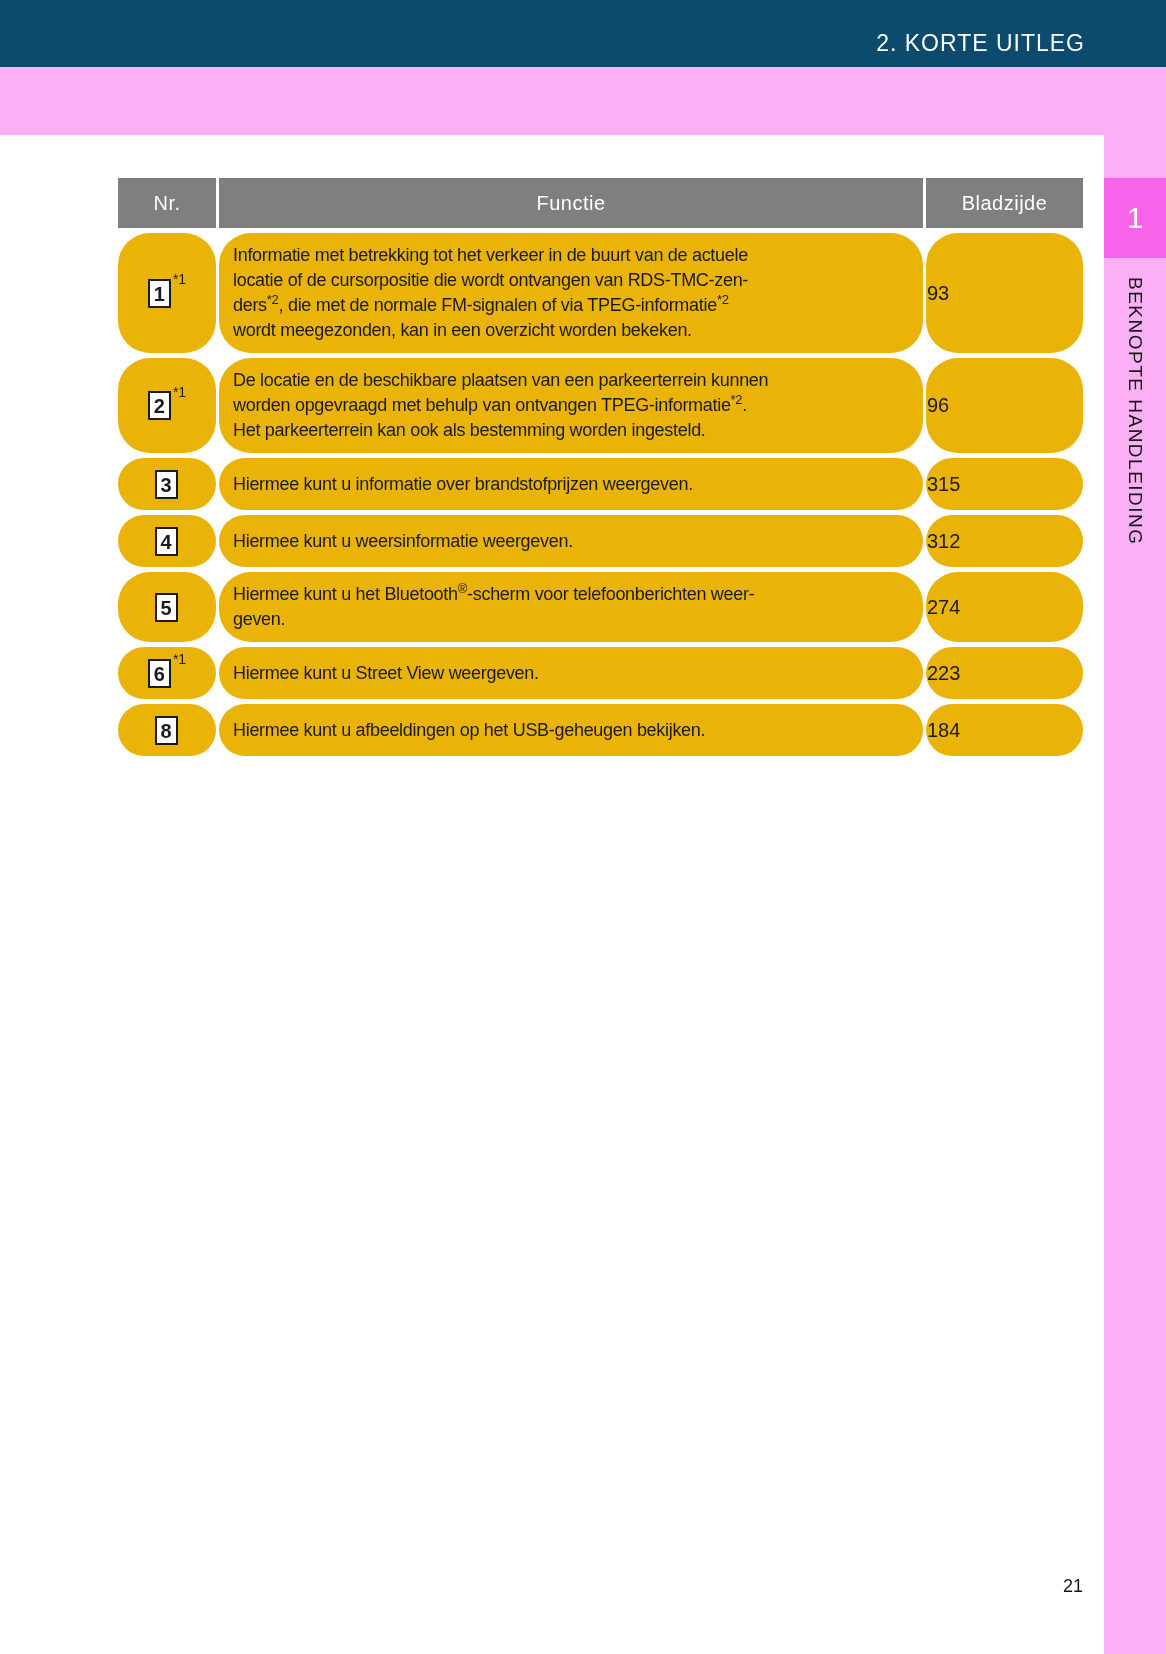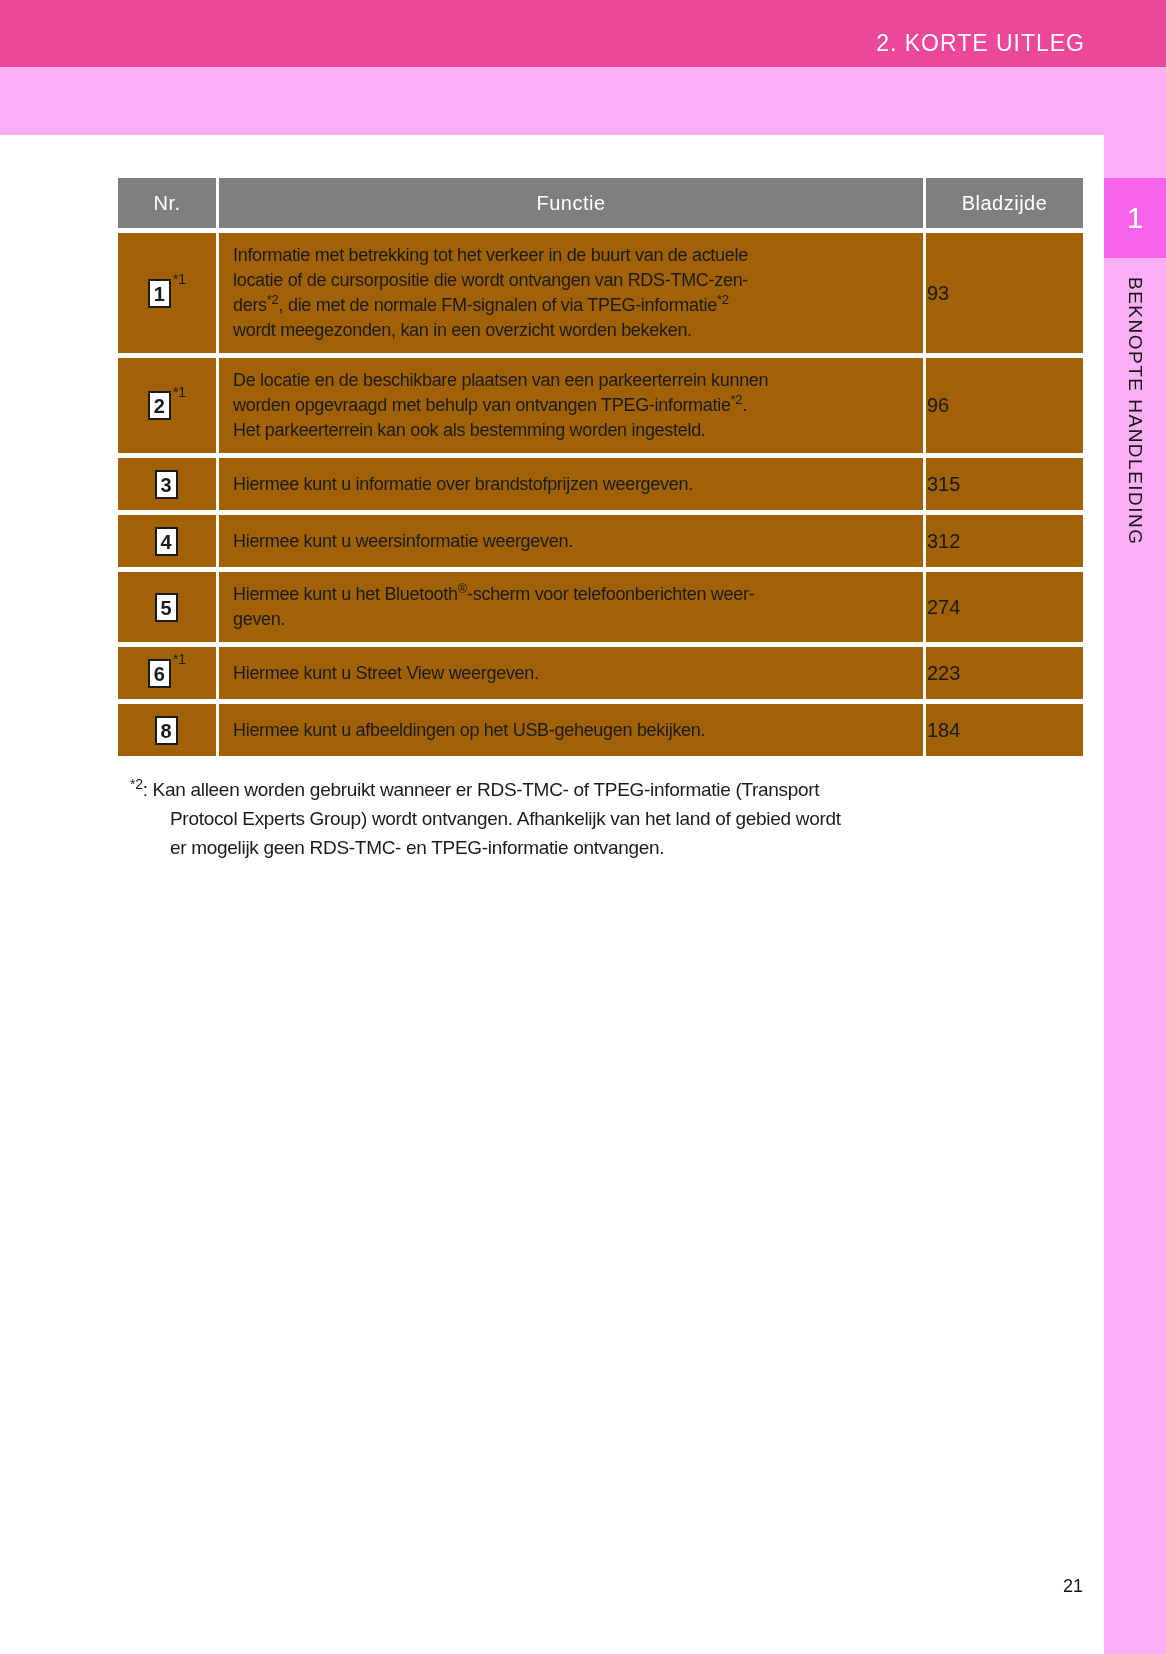--- a/index.html
+++ b/index.html
@@ -10,21 +10,21 @@
     background: #ffffff;
     font-family: "Liberation Sans", sans-serif;
     color: #1b1b1b;
     overflow: hidden;
   }
 
   
   .band-top {
     position: absolute; top: 0; left: 0;
     width: 1166px; height: 67px;
-    background: #ec4899;
+    background: #0c4a6e;
   }
   .header-title {
     position: absolute; top: 30px; right: 81px;
     font-size: 23px; line-height: 26px;
     letter-spacing: 1px;
     color: #ffffff;
   }
   .band-sub {
     position: absolute; top: 67px; left: 0;
     width: 1166px; height: 68px;
@@ -71,23 +71,24 @@
     background: #7f7f7f;
     color: #ffffff;
     font-weight: normal;
     font-size: 20px;
     letter-spacing: 0.5px;
     height: 50px;
     text-align: center;
     vertical-align: middle;
   }
   .func-table td {
-    background: #a16207;
+    background: #eab308;
     height: 52px;
     vertical-align: middle;
+    border-radius: 32px;
   }
   td.nr-cell { text-align: center; }
   td.fn-cell {
     padding: 10px 14px;
     font-size: 18px;
     line-height: 25px;
     letter-spacing: -0.3px;
   }
   td.fn-cell sup { font-size: 13px; line-height: 0; }
   td.pg-cell { text-align: left; font-size: 20px; }
@@ -190,17 +191,16 @@
       </tr>
       <tr>
         <td class="nr-cell"><span class="numbox">8</span><sup class="box-note"></sup></td>
         <td class="fn-cell">Hiermee kunt u afbeeldingen op het USB-geheugen bekijken.</td>
         <td class="pg-cell">184</td>
       </tr>
     </tbody>
   </table>
 
   <div class="footnotes">
-    <div class="footnote"><sup>*2</sup>: Kan alleen worden gebruikt wanneer er RDS-TMC- of TPEG-informatie (Transport<br>Protocol Experts Group) wordt ontvangen. Afhankelijk van het land of gebied wordt<br>er mogelijk geen RDS-TMC- en TPEG-informatie ontvangen.</div>
   </div>
 </div>
 
 <div class="page-number">21</div>
 
 </body></html>

